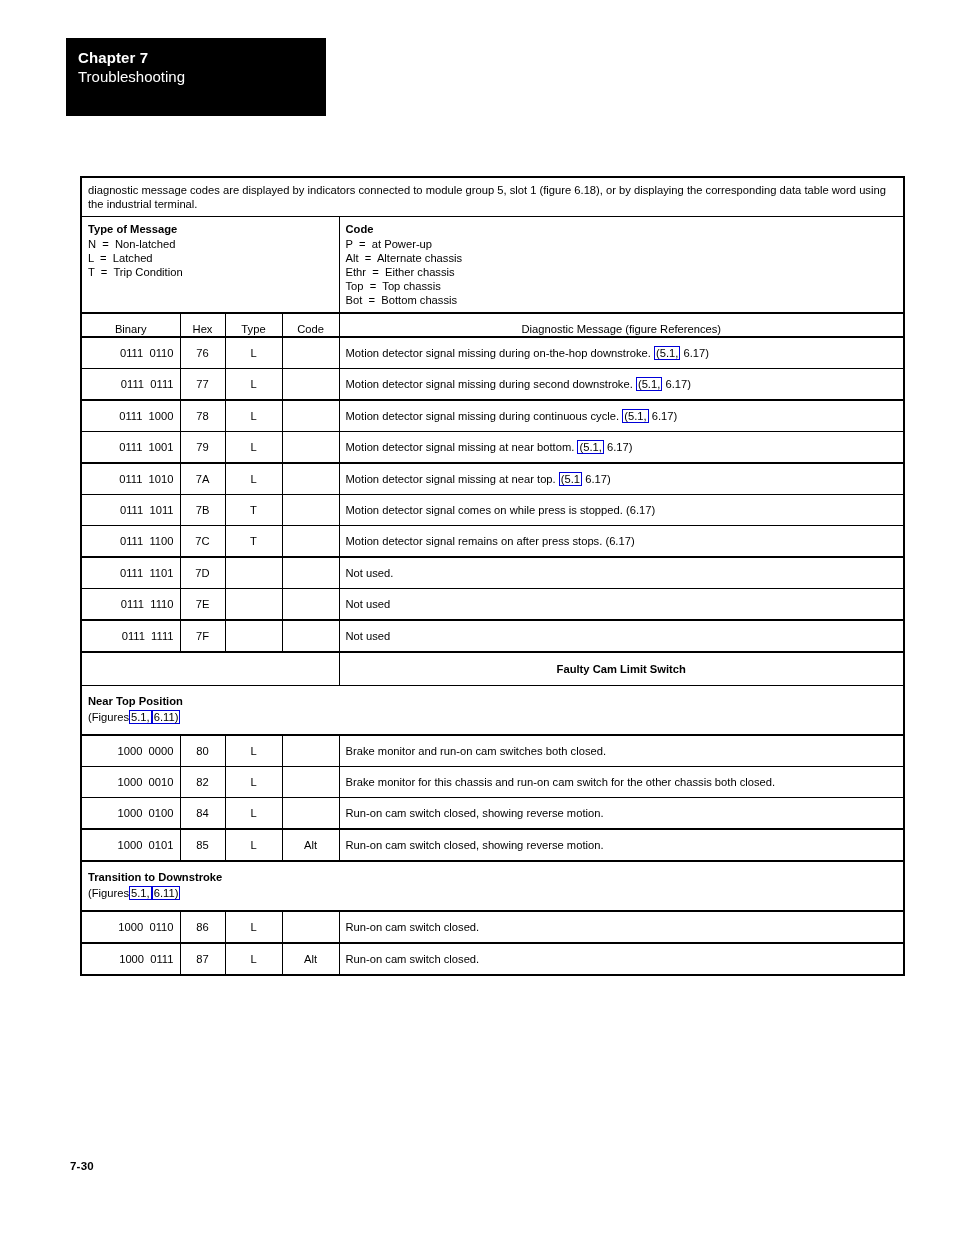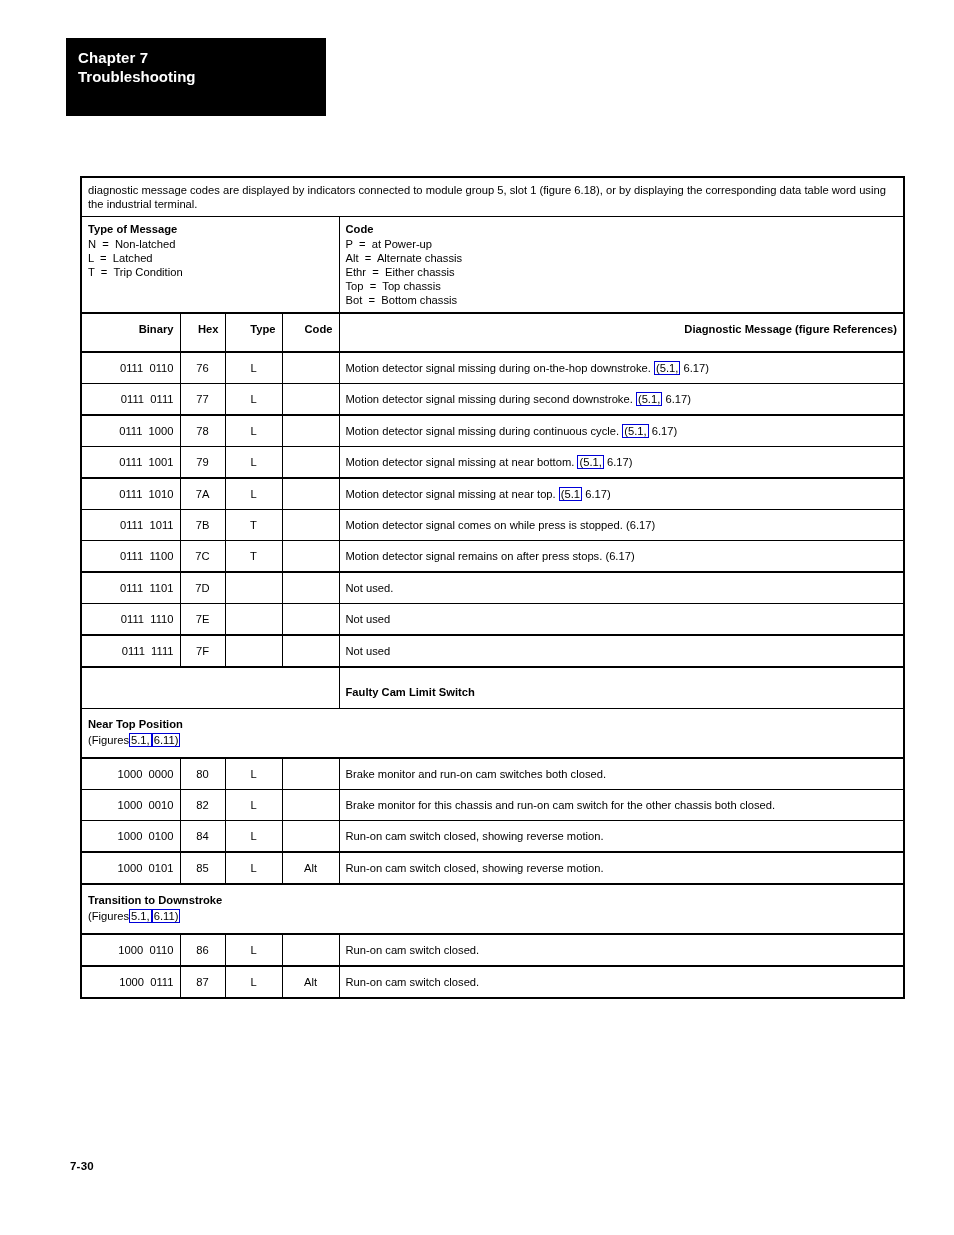--- a/index.html
+++ b/index.html
@@ -29,21 +29,21 @@
     padding: 11px 0 0 12px;
   }
   .chapter-number {
     font-size: 15px;
     font-weight: bold;
     line-height: 18px;
     letter-spacing: 0.1px;
   }
   .chapter-title {
     font-size: 15px;
-    font-weight: bold;
+    font-weight: normal;
     line-height: 19px;
   }
 
   
   .doc-table {
     position: absolute;
     left: 80px;
     top: 176px;
     width: 823px;
     border-collapse: collapse;
@@ -62,39 +62,40 @@
   }
 
   .cell-intro { line-height: 15.5px; padding: 7px 8px 8px 8px; }
   .cell-intro2 { line-height: 15.5px; padding: 7px 8px 8px 8px; }
 
   .legend-cell { padding: 7px 8px 10px 8px; line-height: 15.5px; }
   .legend-title { font-weight: bold; display: block; margin-bottom: 1px; }
   .legend-line { display: block; white-space: pre; }
 
   .col-head td {
-    font-weight: bold;
-    text-align: right;
+    font-weight: normal;
+    text-align: center;
     padding-top: 8px;
-    padding-bottom: 15px;
+    padding-bottom: 0;
     vertical-align: middle;
   }
 
   .data-row td {
     padding-top: 8px;
     padding-bottom: 8px;
     vertical-align: middle;
   }
   .c-binary { text-align: right; padding-left: 8px; white-space: pre; }
   .c-hex, .c-type, .c-code { text-align: center; }
   .c-msg { text-align: left; padding-left: 8px; }
 
   .section-banner td {
+    text-align: center;
     font-weight: bold;
-    padding-top: 17px;
+    padding-top: 9px;
     padding-bottom: 9px;
     vertical-align: middle;
   }
   .section-banner .blank-left { border-right: 1px solid #000; }
 
   .group-row td {
     padding-top: 7px;
     padding-bottom: 9px;
     line-height: 16px;
   }

